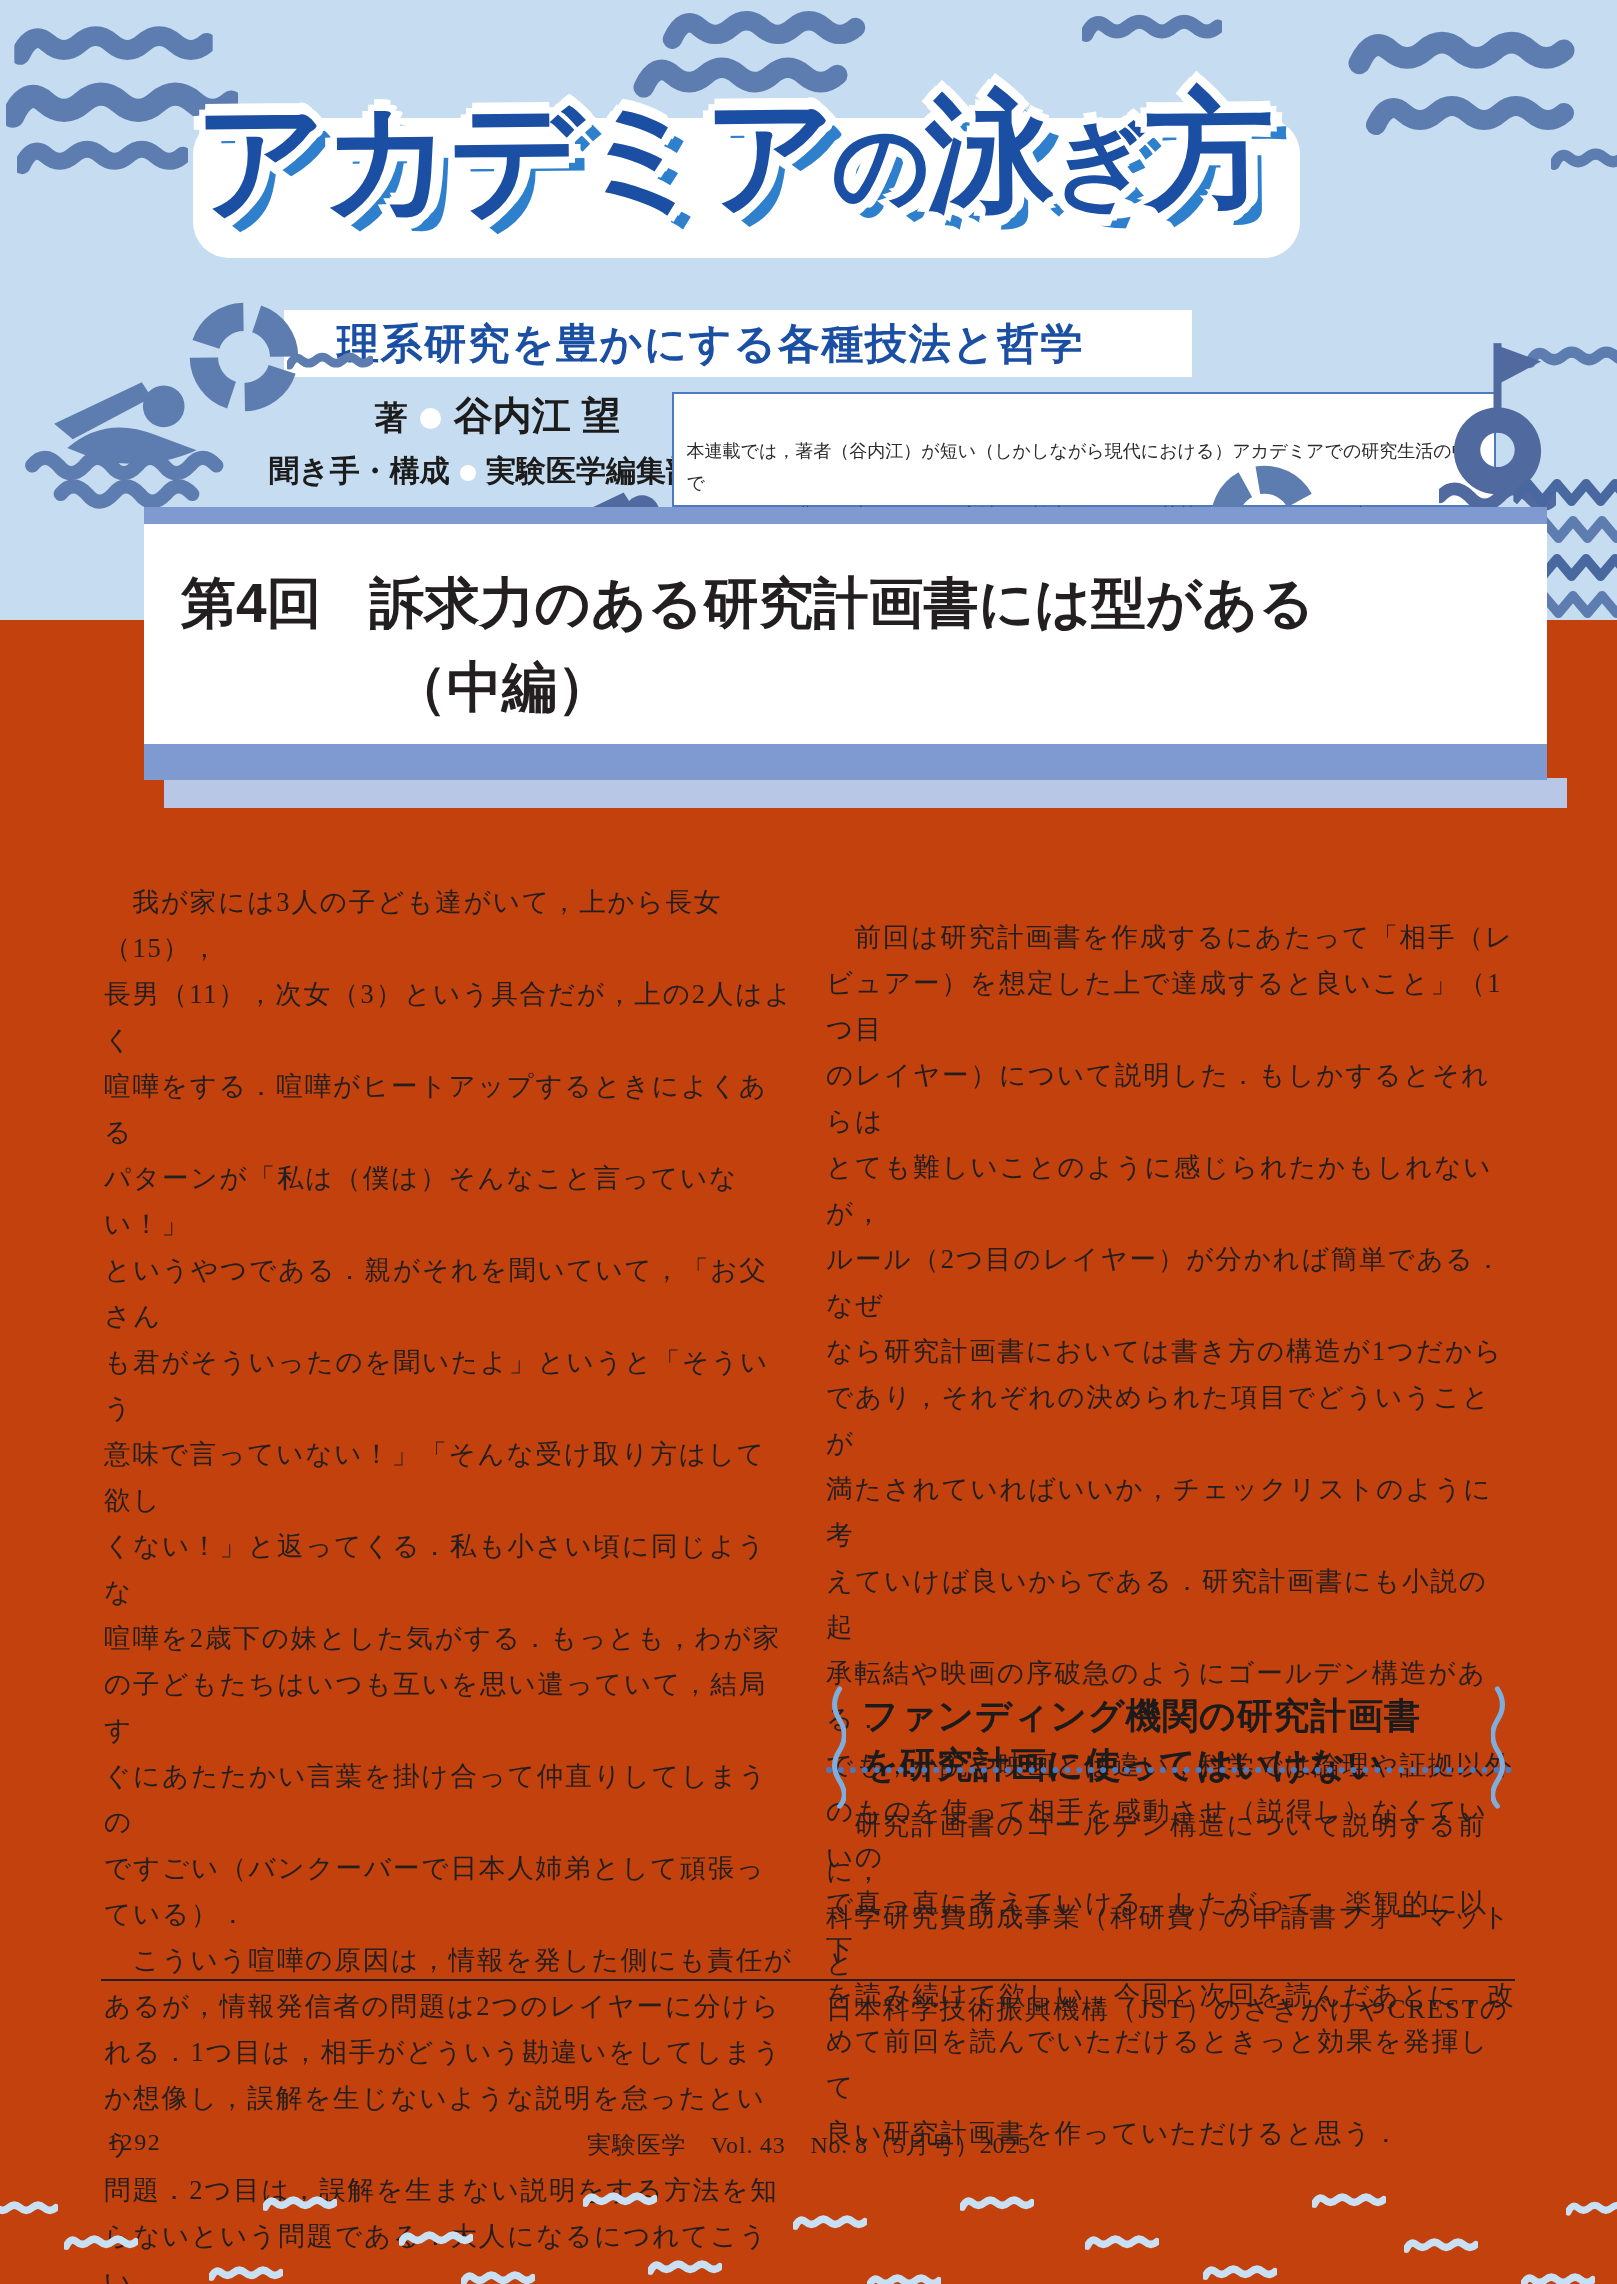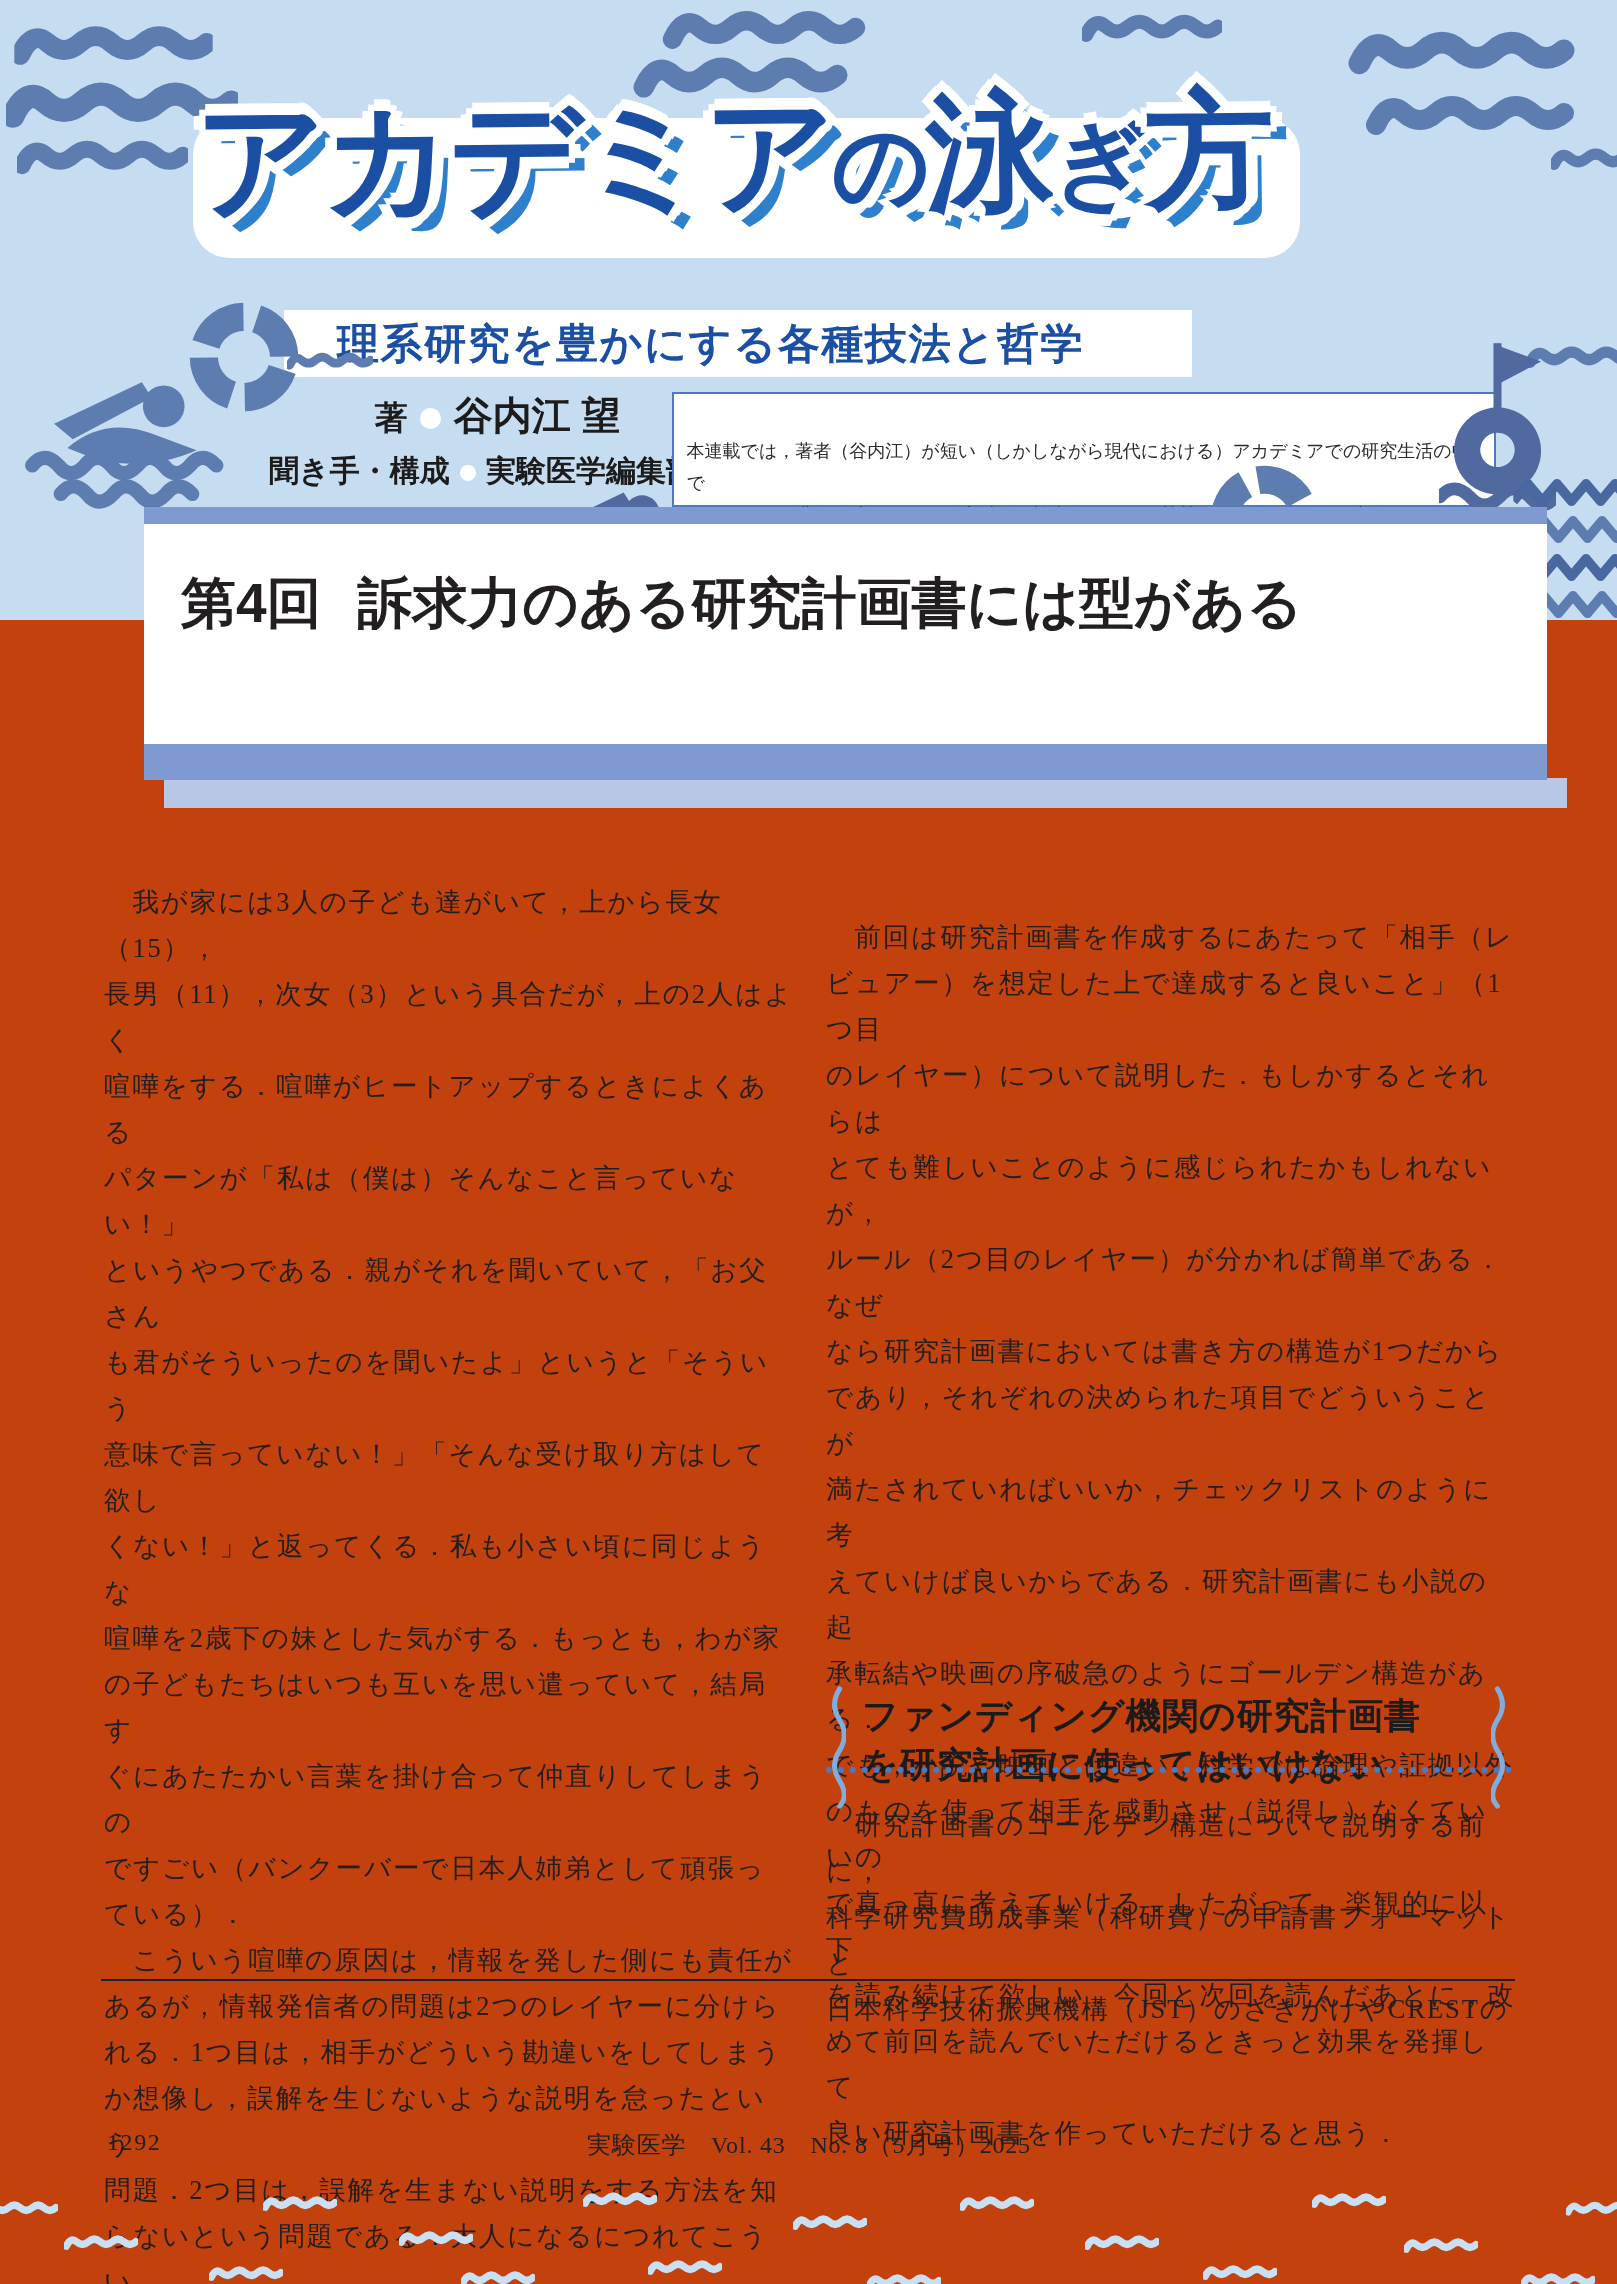--- a/index.html
+++ b/index.html
@@ -29,21 +29,21 @@
   .intro-box{position:absolute;left:672px;top:392px;width:795px;height:92px;background:#ffffff;
        border:2.3px solid #4d7abf;padding:9.4px 12.5px;font-family:"Liberation Sans","DejaVu Sans",sans-serif;
        font-size:18px;line-height:32px;color:#2b2b2b;white-space:pre-line;}
   
   .ep-shadow-bar{position:absolute;left:164px;top:778px;width:1403px;height:30px;background:#b9c7e7;}
   .ep-bar-top{position:absolute;left:144px;top:507px;width:1403px;height:17px;background:#7f9ad0;}
   .ep-bar-bottom{position:absolute;left:144px;top:744px;width:1403px;height:36px;background:#7f9ad0;}
   .ep-box{position:absolute;left:144px;top:524px;width:1403px;height:221px;background:#ffffff;}
   .ep-line1{position:absolute;left:37px;top:43px;white-space:nowrap;
        font-family:"Liberation Sans","DejaVu Sans",sans-serif;font-weight:bold;font-size:55px;color:#231f20;}
-  .ep-line1 .ep-num{margin-right:36px;}
+  .ep-line1 .ep-num{margin-right:48px;}
   .ep-line2{position:absolute;left:248px;top:127px;font-family:"Liberation Sans","DejaVu Sans",sans-serif;
        font-weight:bold;font-size:55px;color:#231f20;}
   
   .col{position:absolute;width:690px;font-size:26.5px;line-height:46px;letter-spacing:1.9px;
        white-space:pre-line;color:#231f20;}
   .col-left{left:104px;top:879px;}
   .col-right1{left:826px;top:879px;margin-top:35px;}
   .col-right2{left:826px;top:1802px;}
   .section-heading{position:absolute;left:826px;top:1685px;width:690px;height:125px;}
   .section-heading .sh-text{position:absolute;left:36px;top:6.2px;font-family:"Liberation Sans","DejaVu Sans",sans-serif;
@@ -183,20 +183,21 @@
         <use href="#zigzag"></use>
       </svg>
   </div>
 
   <div class="ep-shadow-bar"></div>
   <div class="ep-bar-top"></div>
   <div class="ep-box">
     <div class="ep-line1">
       <span class="ep-num">第4回</span><span>訴求力のある研究計画書には型がある</span>
     </div>
+    <div class="ep-line2">（中編）</div>
   </div>
   <div class="ep-bar-bottom"></div>
 
   <div class="col col-left">　我が家には3人の子ども達がいて，上から長女（15），
 長男（11），次女（3）という具合だが，上の2人はよく
 喧嘩をする．喧嘩がヒートアップするときによくある
 パターンが「私は（僕は）そんなこと言っていない！」
 というやつである．親がそれを聞いていて，「お父さん
 も君がそういったのを聞いたよ」というと「そういう
 意味で言っていない！」「そんな受け取り方はして欲し

